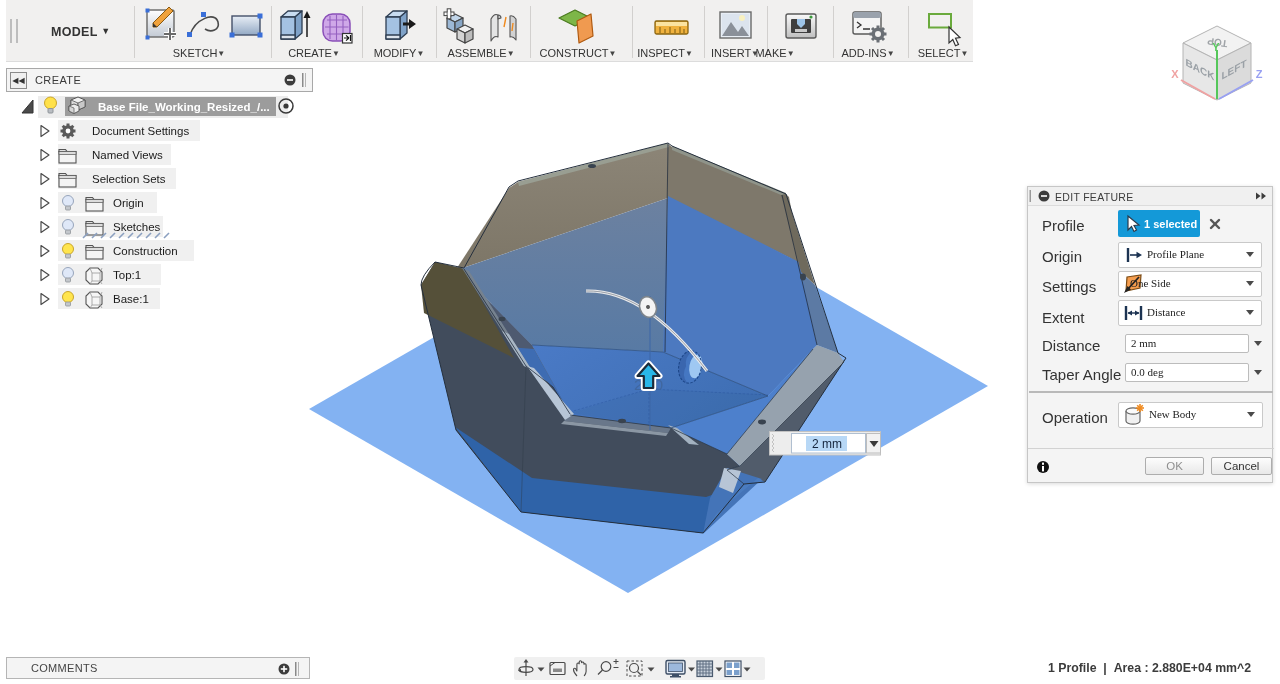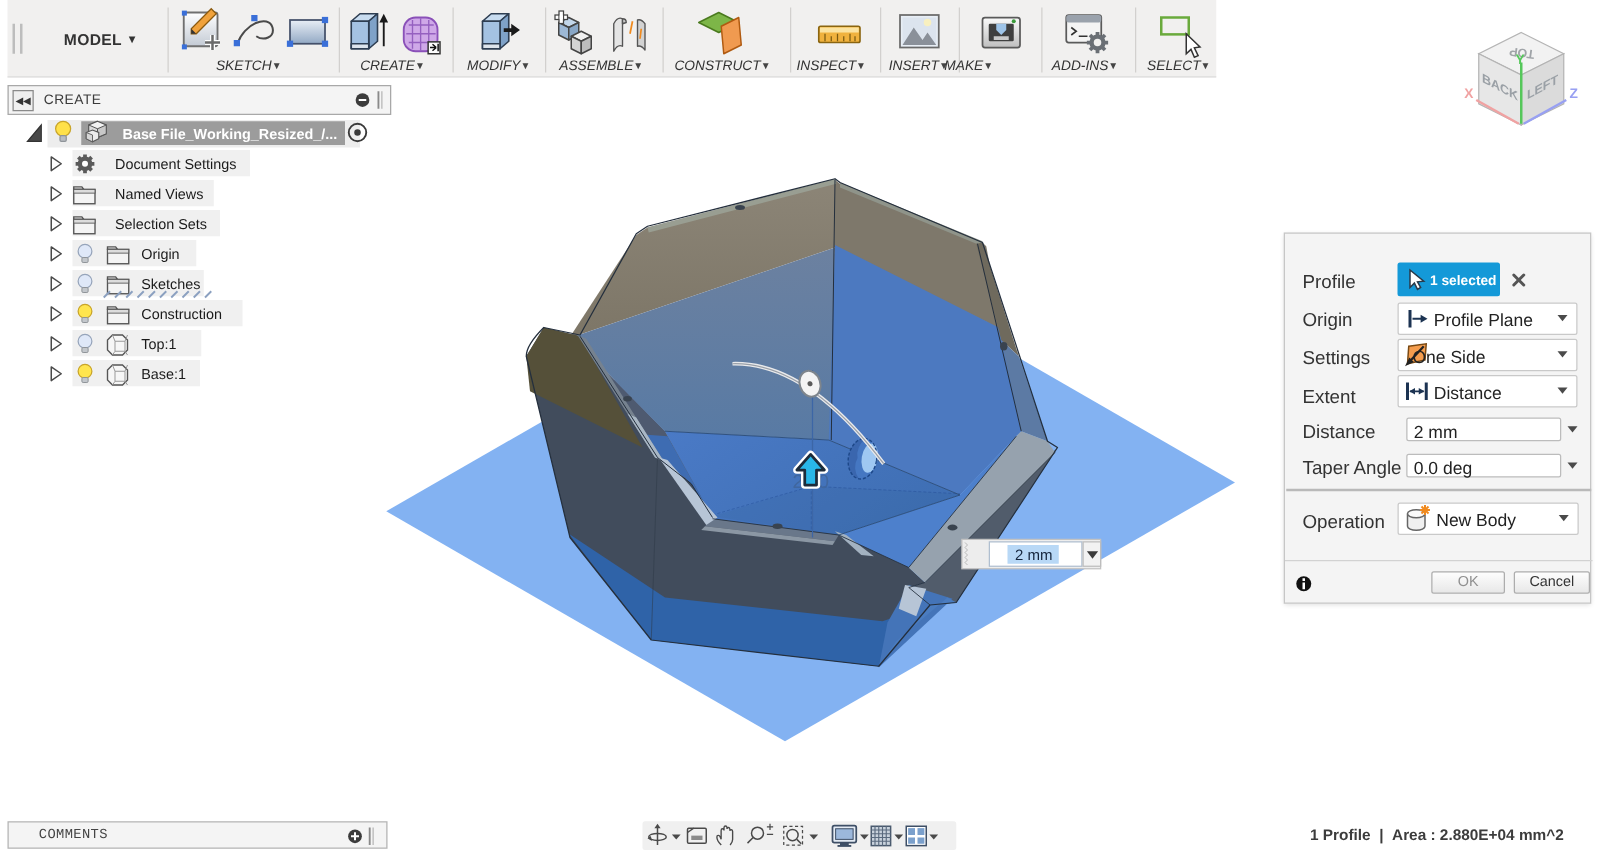--- a/index.html
+++ b/index.html
@@ -6,21 +6,21 @@
 html,body { width:1280px; height:684px; overflow:hidden; background:#fff;
   font-family:"Liberation Sans", sans-serif; }
 #root { position:relative; width:1280px; height:684px; background:#fff; }
 #scene { position:absolute; left:0; top:0; }
 
 
 #toolbar { position:absolute; left:6px; top:0; width:967px; height:62px;
   background:#f1f0ef; border-bottom:1px solid #dcdcdc; }
 .tsep { position:absolute; top:6px; height:52px; width:1px; background:#d2d0ce; }
 .tlabel { position:absolute; top:47px; font-size:11px; color:#333; text-align:right;
-  white-space:nowrap; transform:translateX(-50%);font-style:italic; }
+  white-space:nowrap; transform:translateX(-50%); }
 .tlabel .car { font-size:8px; color:#444; vertical-align:1px; }
 .ticon { position:absolute; top:5px; }
 #modelbtn { position:absolute; left:45px; top:25px; font-size:12.5px; font-weight:bold;
   color:#333; letter-spacing:0.3px; }
 #modelbtn .car { font-size:9px; vertical-align:2px; font-weight:normal; }
 .grip2 { position:absolute; left:4px; top:19px; width:8px; height:24px;
   border-left:2px solid #bdbdbd; border-right:2px solid #bdbdbd; }
 
 
 #browser { position:absolute; left:0; top:0; width:320px; }
@@ -31,29 +31,29 @@
   border:1px solid #8a8a8a; color:#333; font-size:8px; text-align:center; line-height:16px; }
 
 
 #dialog { position:absolute; left:1027px; top:186px; width:246px; height:297px;
   background:#f4f4f4; border:1px solid #c6c6c6; box-shadow:0 1px 4px rgba(0,0,0,0.15); }
 #dhead { position:absolute; left:0; top:0; width:100%; height:19px; background:#f0f0f0;
   border-bottom:1px solid #dcdcdc; }
 #dhead .dtitle { position:absolute; left:27px; top:4px; font-size:10.5px; color:#3c3c3c; letter-spacing:0.3px; }
 .dlabel { position:absolute; left:14px; font-size:15px; color:#333; }
 .dctrl { position:absolute; background:#fff; border:1px solid #c9c9c9; border-radius:2px; }
-.dtext { position:absolute; font-size:14px; color:#222; white-space:nowrap; }
+.dtext { position:absolute; font-size:11px; color:#222; white-space:nowrap;font-family:Liberation Serif, serif; }
 .dcaret { position:absolute; width:0; height:0; border-left:4px solid transparent;
   border-right:4px solid transparent; border-top:5px solid #4a4a4a; }
 .dbtn { position:absolute; top:270px; height:18px; background:linear-gradient(#fdfdfd,#e8e8e8);
   border:1px solid #adadad; border-radius:2px; font-size:11.5px; text-align:center; }
 
 
 #comments { position:absolute; left:6px; top:657px; width:304px; height:22px;
-  background:#f4f4f4; border:1px solid #b5b5b5;font-family:Liberation Mono, monospace; }
+  background:#f4f4f4; border:1px solid #b5b5b5; }
 #comments .ctxt { position:absolute; left:24px; top:4px; font-size:11px; color:#444; letter-spacing:0.3px; }
 #navbar { position:absolute; left:514px; top:657px; width:251px; height:23px;
   background:#f0f0f0; border-radius:2px; }
 #status { position:absolute; left:1048px; top:661px; font-size:12.3px; font-weight:bold; color:#3c3c3c; letter-spacing:0px; }
 </style>
 </head>
 <body>
 <div id="root">
 
 <svg id="scene" width="1280" height="684" viewBox="0 0 1280 684">
@@ -483,20 +483,29 @@
       <text x="113" y="115">Origin</text>
       <text x="113" y="139">Sketches</text>
       <text x="113" y="163">Construction</text>
       <text x="113" y="187">Top:1</text>
       <text x="113" y="211">Base:1</text>
     </g>
   </svg>
 </div>
 
 <div id="dialog">
+  <div id="dhead">
+    <svg width="246" height="19">
+      <rect x="1.5" y="3" width="1.5" height="12" fill="#9a9a9a"></rect>
+      <circle cx="16" cy="9" r="5.5" fill="#3c3c3c"></circle>
+      <rect x="13" y="8.2" width="6" height="1.6" fill="#fff"></rect>
+      <path d="M228,5.5 l4.5,3.5 -4.5,3.5 Z M233.5,5.5 l4.5,3.5 -4.5,3.5 Z" fill="#3c3c3c"></path>
+    </svg>
+    <div class="dtitle">EDIT FEATURE</div>
+  </div>
 
   <div class="dlabel" style="top:30px">Profile</div>
   <div class="dlabel" style="top:61px">Origin</div>
   <div class="dlabel" style="top:91px">Settings</div>
   <div class="dlabel" style="top:122px">Extent</div>
   <div class="dlabel" style="top:150px">Distance</div>
   <div class="dlabel" style="top:179px">Taper Angle</div>
   <div class="dlabel" style="top:222px">Operation</div>
 
   <div style="position:absolute;left:90px;top:23px;width:82px;height:27px;background:#1499d8;border-radius:2px;">

